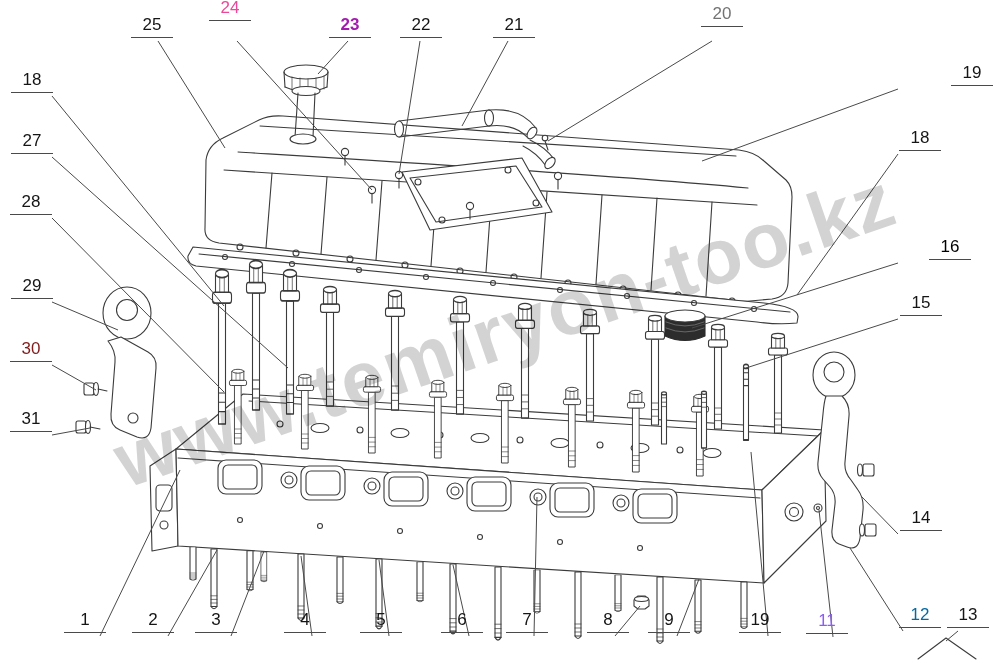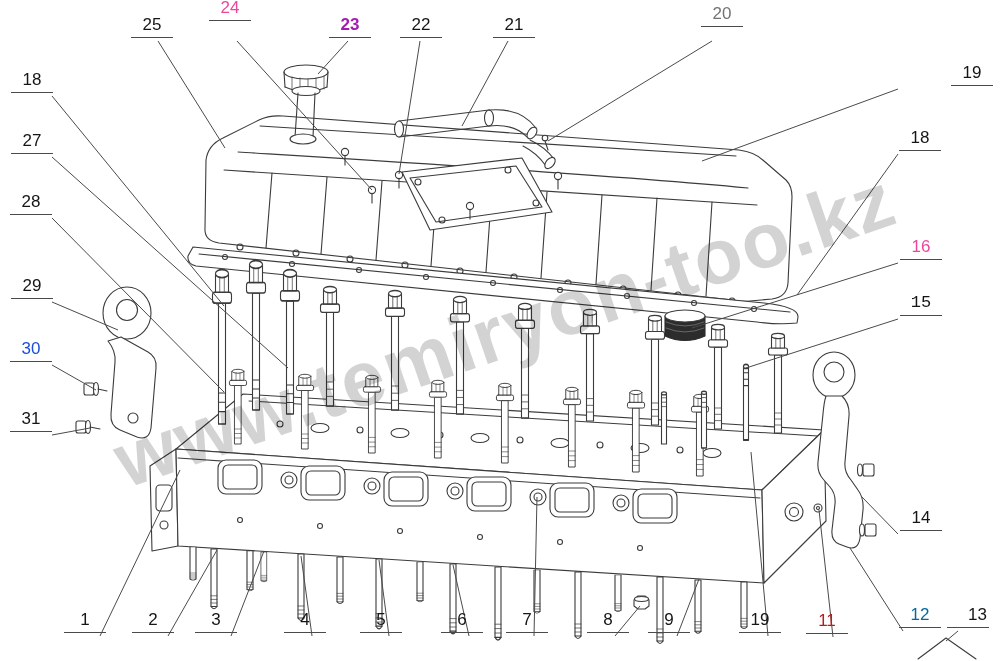--- a/index.html
+++ b/index.html
@@ -325,31 +325,31 @@
 
   <div id="callout-layer">
       <div class="callout" style="left: 152px; top: 27px; color: rgb(21, 21, 21);">25</div>
       <div class="callout" style="left: 230px; top: 10px; color: #ec4899;">24</div>
       <div class="callout" style="left: 350px; top: 27px; color: #a21caf; font-weight: bold;">23</div>
       <div class="callout" style="left: 421px; top: 27px; color: rgb(21, 21, 21);">22</div>
       <div class="callout" style="left: 514px; top: 27px; color: rgb(21, 21, 21);">21</div>
       <div class="callout" style="left: 722px; top: 16px; color: #737373;">20</div>
       <div class="callout" style="left: 972px; top: 75px; color: rgb(21, 21, 21);">19</div>
       <div class="callout" style="left: 920px; top: 140px; color: rgb(21, 21, 21);">18</div>
-      <div class="callout" style="left: 921px; top: 249px; color: #ec4899;">16</div>
-      <div class="callout" style="left: 921px; top: 305px; color: rgb(21, 21, 21); font-family: Liberation Mono, monospace;">15</div>
+      <div class="callout" style="left: 950px; top: 249px; color: #000000;">16</div>
+      <div class="callout" style="left: 921px; top: 305px; color: rgb(21, 21, 21);">15</div>
       <div class="callout" style="left: 921px; top: 520px; color: rgb(21, 21, 21);">14</div>
       <div class="callout" style="left: 920px; top: 617px; color: #0369a1;">12</div>
-      <div class="callout" style="left: 968px; top: 617px; color: rgb(21, 21, 21); text-align: right;">13</div>
-      <div class="callout" style="left: 827px; top: 623px; color: #b91c1c;">11</div>
+      <div class="callout" style="left: 968px; top: 617px; color: rgb(21, 21, 21);">13</div>
+      <div class="callout" style="left: 827px; top: 623px; color: #8b5cf6;">11</div>
       <div class="callout" style="left: 32px; top: 82px; color: rgb(21, 21, 21);">18</div>
       <div class="callout" style="left: 32px; top: 143px; color: rgb(21, 21, 21);">27</div>
       <div class="callout" style="left: 31px; top: 204px; color: rgb(21, 21, 21); text-align: center;">28</div>
       <div class="callout" style="left: 32px; top: 288px; color: rgb(21, 21, 21);">29</div>
-      <div class="callout" style="left: 31px; top: 351px; color: #1d4ed8;">30</div>
+      <div class="callout" style="left: 31px; top: 351px; color: #7f1d1d;">30</div>
       <div class="callout" style="left: 31px; top: 421px; color: rgb(21, 21, 21);">31</div>
       <div class="callout" style="left: 85px; top: 622px; color: rgb(21, 21, 21);">1</div>
       <div class="callout" style="left: 153px; top: 622px; color: rgb(21, 21, 21);">2</div>
       <div class="callout" style="left: 216px; top: 622px; color: rgb(21, 21, 21);">3</div>
       <div class="callout" style="left: 305px; top: 622px; color: rgb(21, 21, 21);">4</div>
       <div class="callout" style="left: 381px; top: 622px; color: rgb(21, 21, 21);">5</div>
       <div class="callout" style="left: 462px; top: 622px; color: rgb(21, 21, 21);">6</div>
       <div class="callout" style="left: 527px; top: 622px; color: rgb(21, 21, 21);">7</div>
       <div class="callout" style="left: 608px; top: 622px; color: rgb(21, 21, 21);">8</div>
       <div class="callout" style="left: 669px; top: 622px; color: rgb(21, 21, 21);">9</div>

